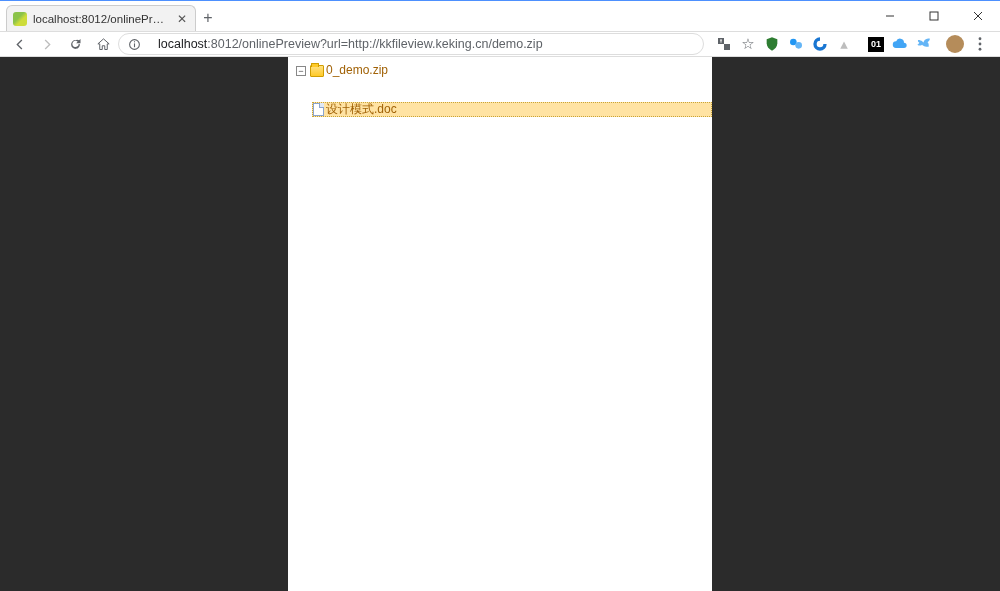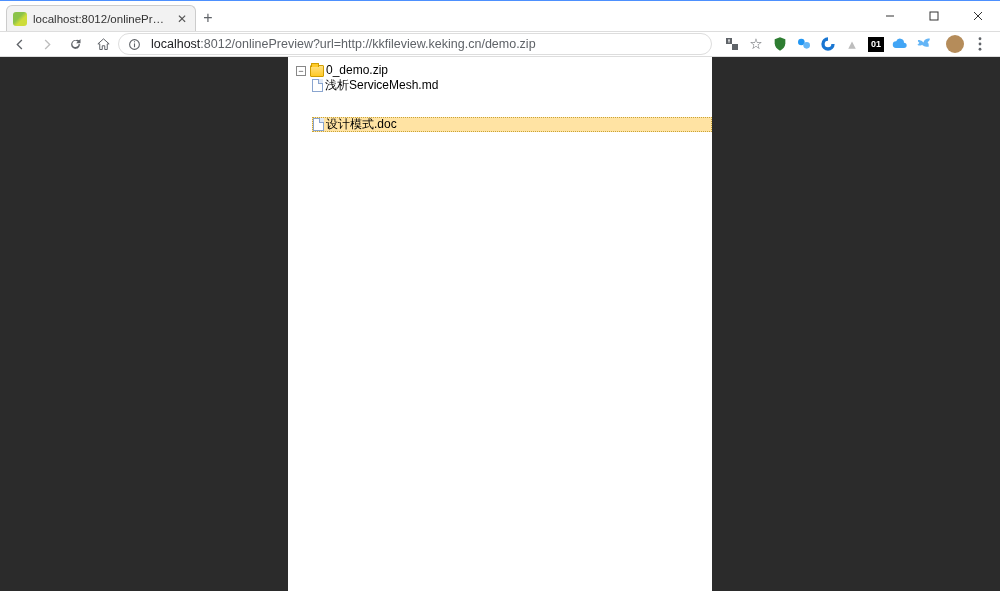--- a/index.html
+++ b/index.html
@@ -85,21 +85,21 @@
   .nav-btn svg { width:15px; height:15px; fill: currentColor; }
   .omnibox {
     flex: 1 1 auto;
     height: 22px;
     border: 1px solid #ddd;
     border-radius: 12px;
     display:flex; align-items:center;
     padding: 0 8px;
     font-size: 12.5px;
     color:#5f6368;
-    gap:10px;
+    gap:17px;
     min-width:0;
   }
   .omnibox .site-info {
     width:14px;height:14px;
     display:flex;align-items:center;justify-content:center;
   }
   .omnibox .site-info svg { width:13px; height:13px; fill:#5f6368; }
   .url-text { white-space:nowrap; overflow:hidden; flex:1; }
   .url-text .host-dark { color:#202124; }
 
@@ -114,21 +114,21 @@
   }
   .ext-ico svg { width:16px; height:16px; }
   .ext-translate svg { fill:#5f6368; }
   .ext-star { color:#5f6368; font-size:15px; }
   .ext-shield svg { fill:#2e7d32; }
   .ext-bubbles svg { fill:#2196f3; }
   .ext-swirl svg { fill:#1976d2; }
   .ext-grey1 { color:#bdbdbd; font-size:15px; }
   .ext-01 {
     background:#000; color:#fff; font-size:9px; font-weight:bold;
-    width:16px;height:15px; display:flex;align-items:center;justify-content:center;
+    width:16px;height:15px; display:flex;align-items:center;justify-content:center;margin-left:8px;
   }
   .ext-cloud svg { fill:#42a5f5; }
   .ext-dove svg { fill:#64b5f6; }
   .ext-avatar {
     width:18px;height:18px;border-radius:50%;
     background:#b58c5a; color:#fff; font-size:9px;
     display:flex;align-items:center;justify-content:center;
     margin-left:6px;
   }
   .ext-menu { color:#5f6368; padding:0 2px; }
@@ -181,21 +181,21 @@
   .ico-file {
     width:11px;height:13px;flex:0 0 auto;
     background:#fff;border:1px solid #8aa5cf;
     position:relative;
   }
   .ico-file::after{
     content:"";position:absolute;right:-1px;top:-1px;
     width:4px;height:4px;background:#dfe8f5;
     border-left:1px solid #8aa5cf;border-bottom:1px solid #8aa5cf;
   }
-  .node-label { color:#000000; }
+  .node-label { color:#a16207; }
   .node-row.selected {
     background:#ffe3a3;
     border:1px dotted #c9a437;
     height:15px; line-height:13px;margin-top:24px;
   }
 </style>
 </head>
 <body>
 
 <div class="titlebar">
@@ -313,26 +313,20 @@
     <div class="tree">
       <ul>
         <li>
           <div class="node-row">
             <span class="toggle">−</span>
             <span class="ico-folder"></span>
             <span class="node-label">0_demo.zip</span>
           </div>
           <ul id="tree-children">
               <li>
-                <div class="node-row">
-                  <span class="ico-file"></span>
-                  <span class="node-label">浅析ServiceMesh.md</span>
-                </div>
-              </li>
-              <li>
                 <div class="node-row selected">
                   <span class="ico-file"></span>
                   <span class="node-label">设计模式.doc</span>
                 </div>
               </li>
             </ul>
         </li>
       </ul>
     </div>
   </div>

